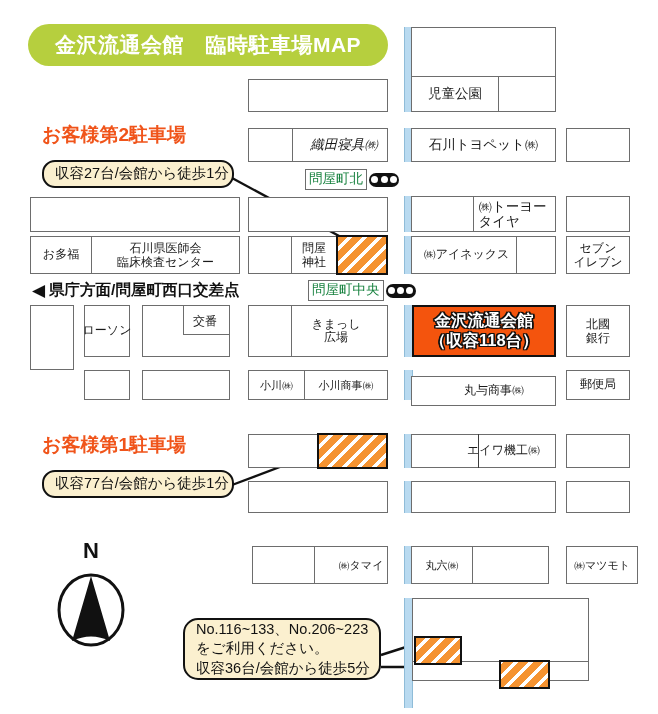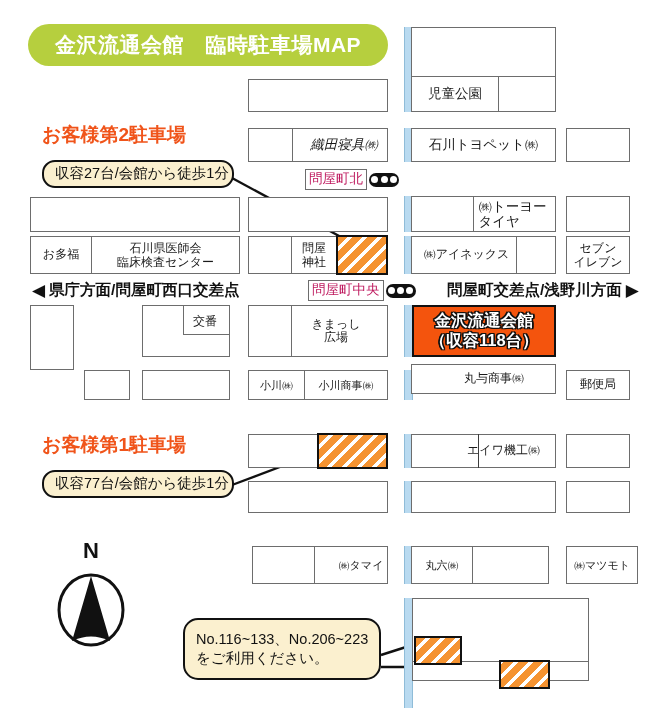--- a/index.html
+++ b/index.html
@@ -128,21 +128,21 @@
   .xname {
     position: absolute;
     display: flex; align-items: center;
     white-space: nowrap;
   }
   .xname .nm {
     border: 1.2px solid #6d6d6d;
     background: #ffffff;
     font-size: 13.5px;
     padding: 0px 3px 1px 3px;
-    color: #be185d;
+    color: #15803d;
   }
   .signal {
     width: 30px; height: 14px;
     background: #111111;
     border-radius: 7px;
     display: inline-flex; align-items: center; justify-content: space-evenly;
     margin-left: 2px;
   }
   .signal i { width: 7px; height: 7px; background: #ffffff; border-radius: 50%; display: block; }
 
@@ -261,58 +261,63 @@
 
   <div class="xname" style="left:296px; top:280px;padding-left:12px;">
     <span class="nm">問屋町中央</span>
     <span class="signal">
         <i></i>
         <i></i>
         <i></i>
       </span>
   </div>
 
-  <div class="dirline" style="left:447px; top:280px;">
-    <span>問屋町交差点/浅野川方面</span>
-    <span class="arrow-r">▶</span>
-  </div>
 
   <div class="blk" style="left:30px; top:305px; width:44px; height:65px;"></div>
+  <div class="blk" style="left:84px; top:305px; width:46px; height:52px;">
+    <span class="lbl sm">ローソン</span>
+  </div>
   <div class="blk" style="left:142px; top:305px; width:88px; height:52px;">
     <span class="lbl sm" style="margin-left:38px; margin-bottom:18px">交番</span>
   </div>
   <div class="divline v" style="left:183px; top:305px; height:30px;"></div>
   <div class="divline h" style="left:183px; top:334px; width:47px;"></div>
 
   <div class="blk" style="left:248px; top:305px; width:140px; height:52px;">
     <span class="lbl two-line sm" style="margin-left:36px">
       <span>きまっし</span><br>
       <span>広場</span>
     </span>
   </div>
   <div class="divline v" style="left:291px; top:305px; height:52px;"></div>
 
   <div class="bluestrip" style="left:404px; top:305px; width:9px; height:52px;"></div>
   <div class="main-bldg" style="left:412px; top:305px; width:144px; height:52px;">
     <span>金沢流通会館</span>
     <span>（収容118台）</span>
   </div>
+  <div class="blk two-line" style="left:566px; top:305px; width:64px; height:52px;">
+    <span class="lbl sm">
+      <span>北國</span><br>
+      <span>銀行</span>
+    </span>
+  </div>
 
   <div class="blk" style="left:84px; top:370px; width:46px; height:30px;"></div>
   <div class="blk" style="left:142px; top:370px; width:88px; height:30px;"></div>
 
   <div class="blk" style="left:248px; top:370px; width:57px; height:30px;">
     <span class="lbl xs">小川㈱</span>
   </div>
   <div class="blk" style="left:304px; top:370px; width:84px; height:30px;">
     <span class="lbl xs">小川商事㈱</span>
   </div>
 
   <div class="bluestrip" style="left:404px; top:370px; width:9px; height:30px;"></div>
-  <div class="blk" style="left:411px; top:364px; width:145px; height:30px;padding-left:21px;">
+  <div class="blk" style="left:411px; top:376px; width:145px; height:30px;padding-left:21px;">
     <span class="lbl sm">丸与商事㈱</span>
   </div>
   <div class="blk" style="left:566px; top:370px; width:64px; height:30px;text-align:center;">
     <span class="lbl sm">郵便局</span>
   </div>
 
   <div class="lot-head" style="left:42px; top:432px;">お客様第1駐車場</div>
   <div class="callout" style="left:42px; top:470px; width:192px; height:28px;">
     <span>収容77台/会館から徒歩1分</span>
   </div>
@@ -350,20 +355,21 @@
   <div class="blk" style="left:412px; top:598px; width:177px; height:83px;"></div>
   <div class="divline h" style="left:412px; top:661px; width:177px;"></div>
   <div class="blk" style="left:412px; top:661px; width:177px; height:20px;"></div>
 
   <div class="hatch" style="left:414px; top:636px; width:48px; height:29px;"></div>
   <div class="hatch" style="left:499px; top:660px; width:51px; height:29px;"></div>
 
   <div class="callout multi" style="left:183px; top:618px; width:198px; height:62px;">
     <span>No.116~133、No.206~223</span>
     <span>をご利用ください。</span>
+    <span>収容36台/会館から徒歩5分</span>
   </div>
 
   <div class="compass" style="left:48px; top:540px; width:86px; height:110px;">
     <span class="n">N</span>
     <svg width="86" height="110" viewBox="0 0 86 110">
       <ellipse cx="43" cy="70" rx="32" ry="35" fill="#ffffff" stroke="#111111" stroke-width="3"></ellipse>
       <path d="M43 36 L62 101 Q43 92 24 101 Z" fill="#111111"></path>
     </svg>
   </div>
 

